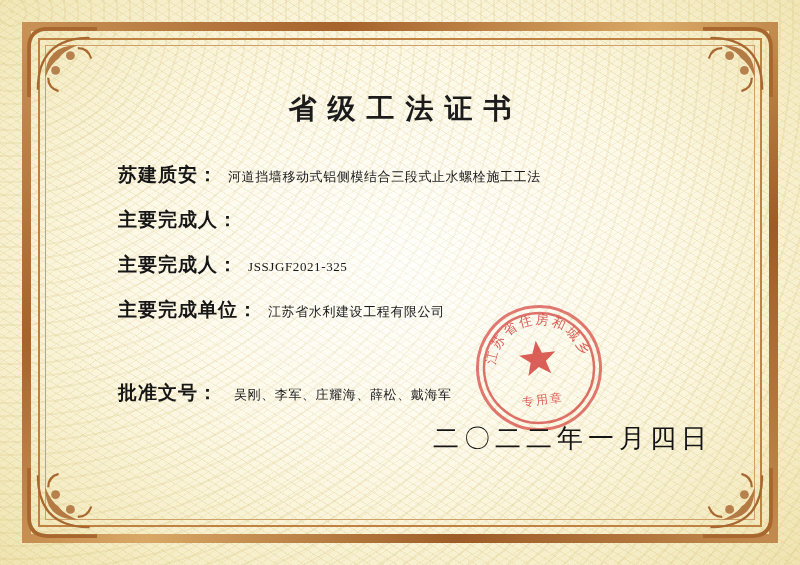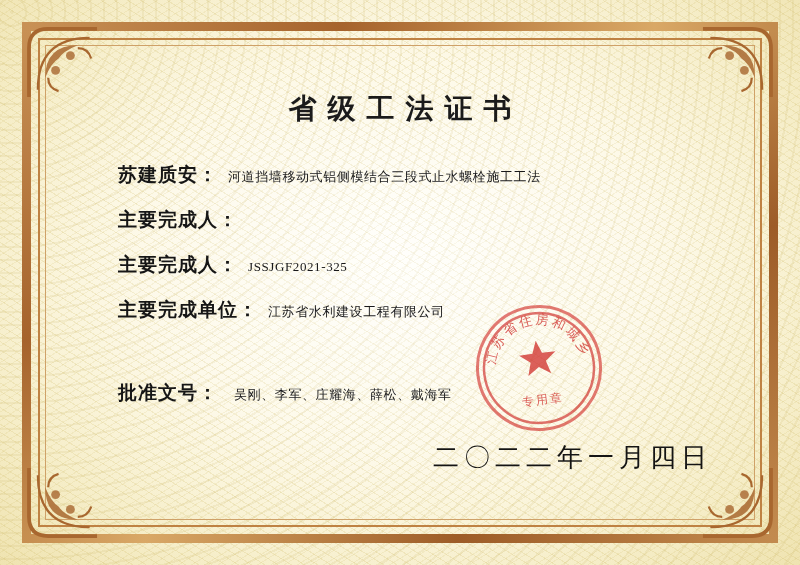--- a/index.html
+++ b/index.html
@@ -109,21 +109,21 @@
     color: #18181a;
     margin-left: 10px;
     letter-spacing: 0.6px;
   }
   .field-row.indent-1 .field-value { }
   .field-row.indent-2 .field-value { margin-left: 16px; margin-top: 44px; }
 
   .date-line {
     position: absolute;
     right: 18px;
-    bottom: 28px;
+    bottom: 47px;
     font-size: 26px;
     letter-spacing: 5px;
     color: #141414;
     font-weight: 500;
   }
 
   
   .seal {
     position: absolute;
     right: 128px;

